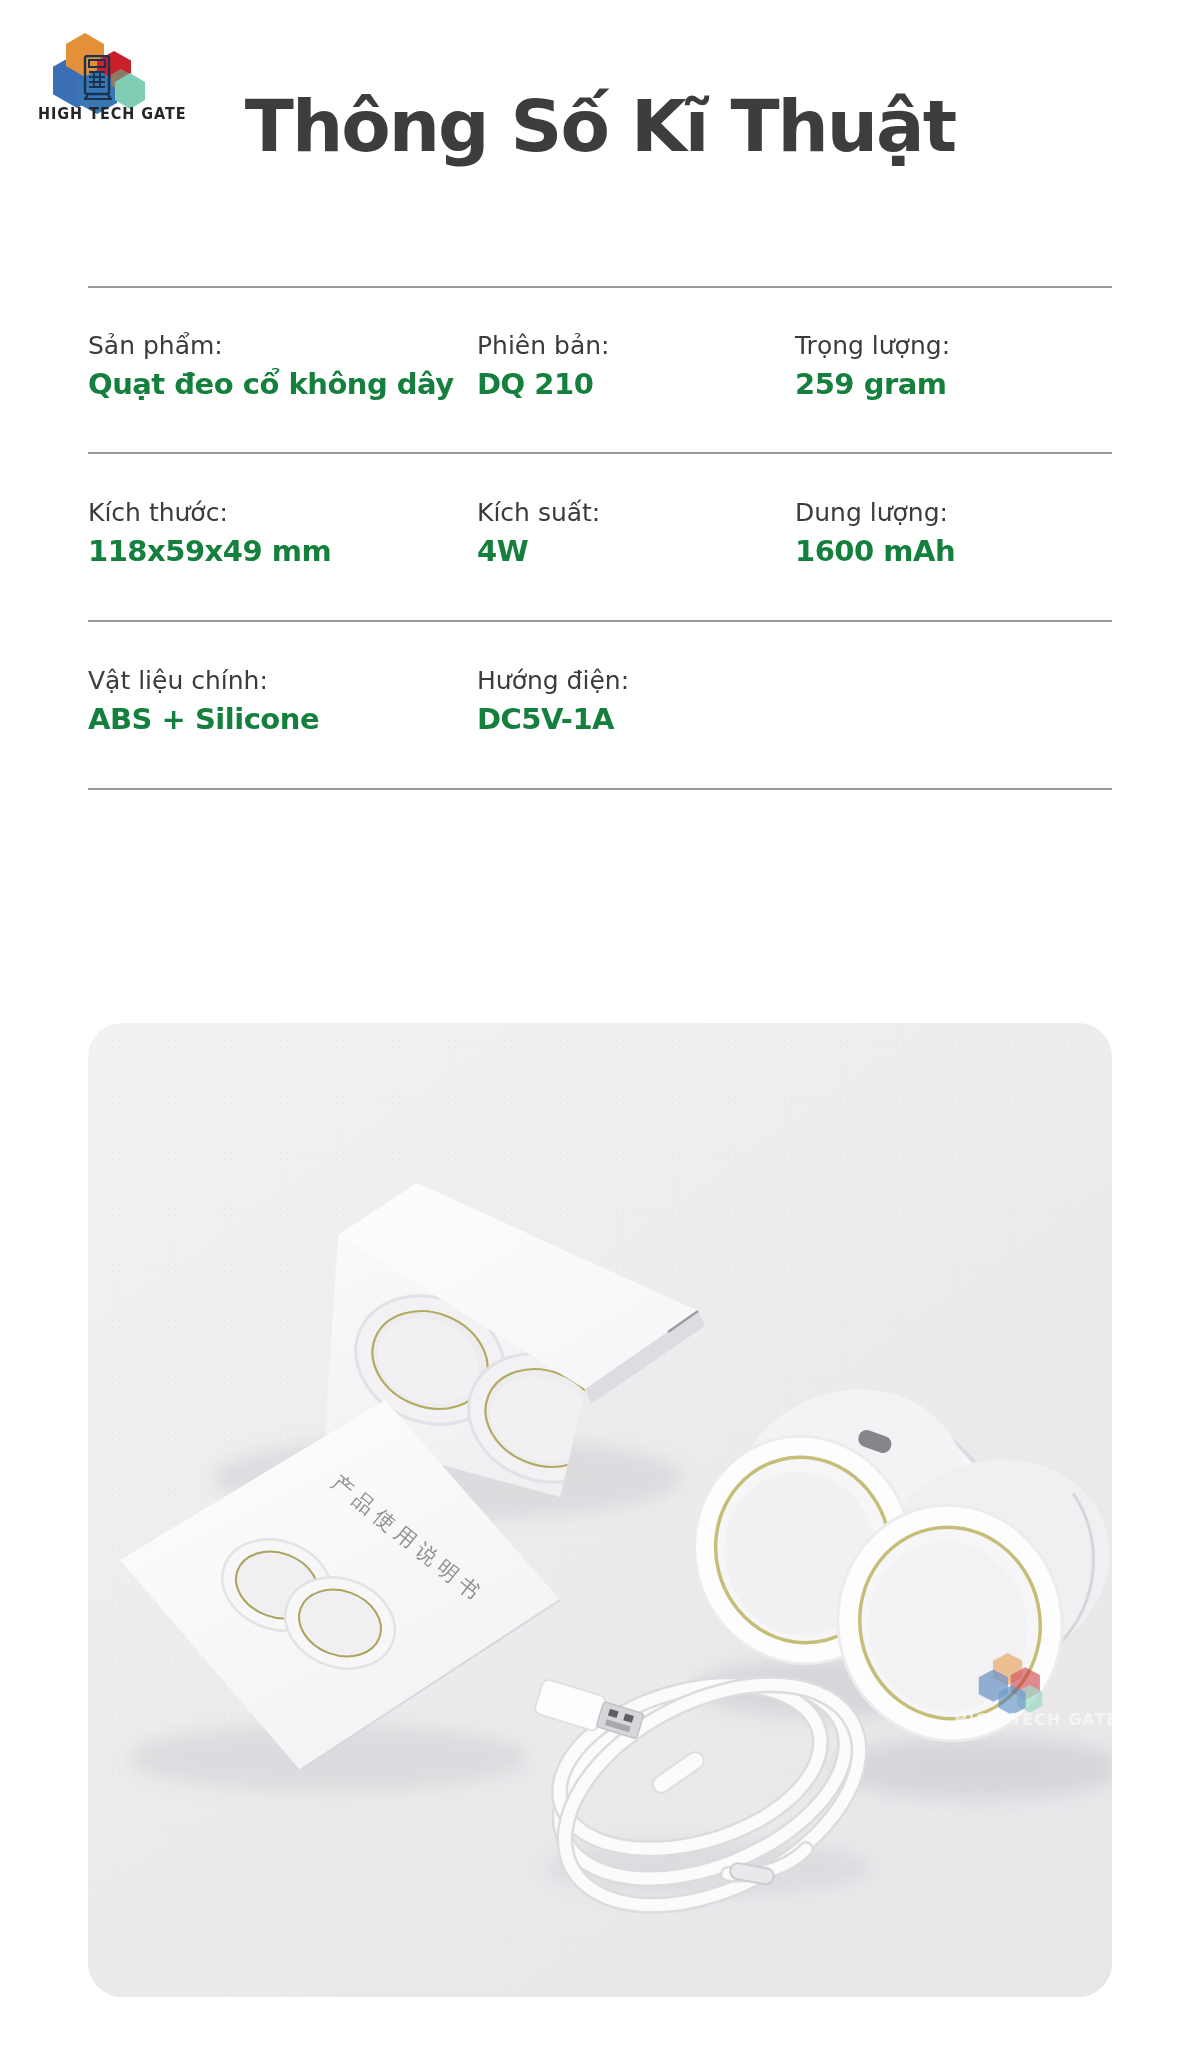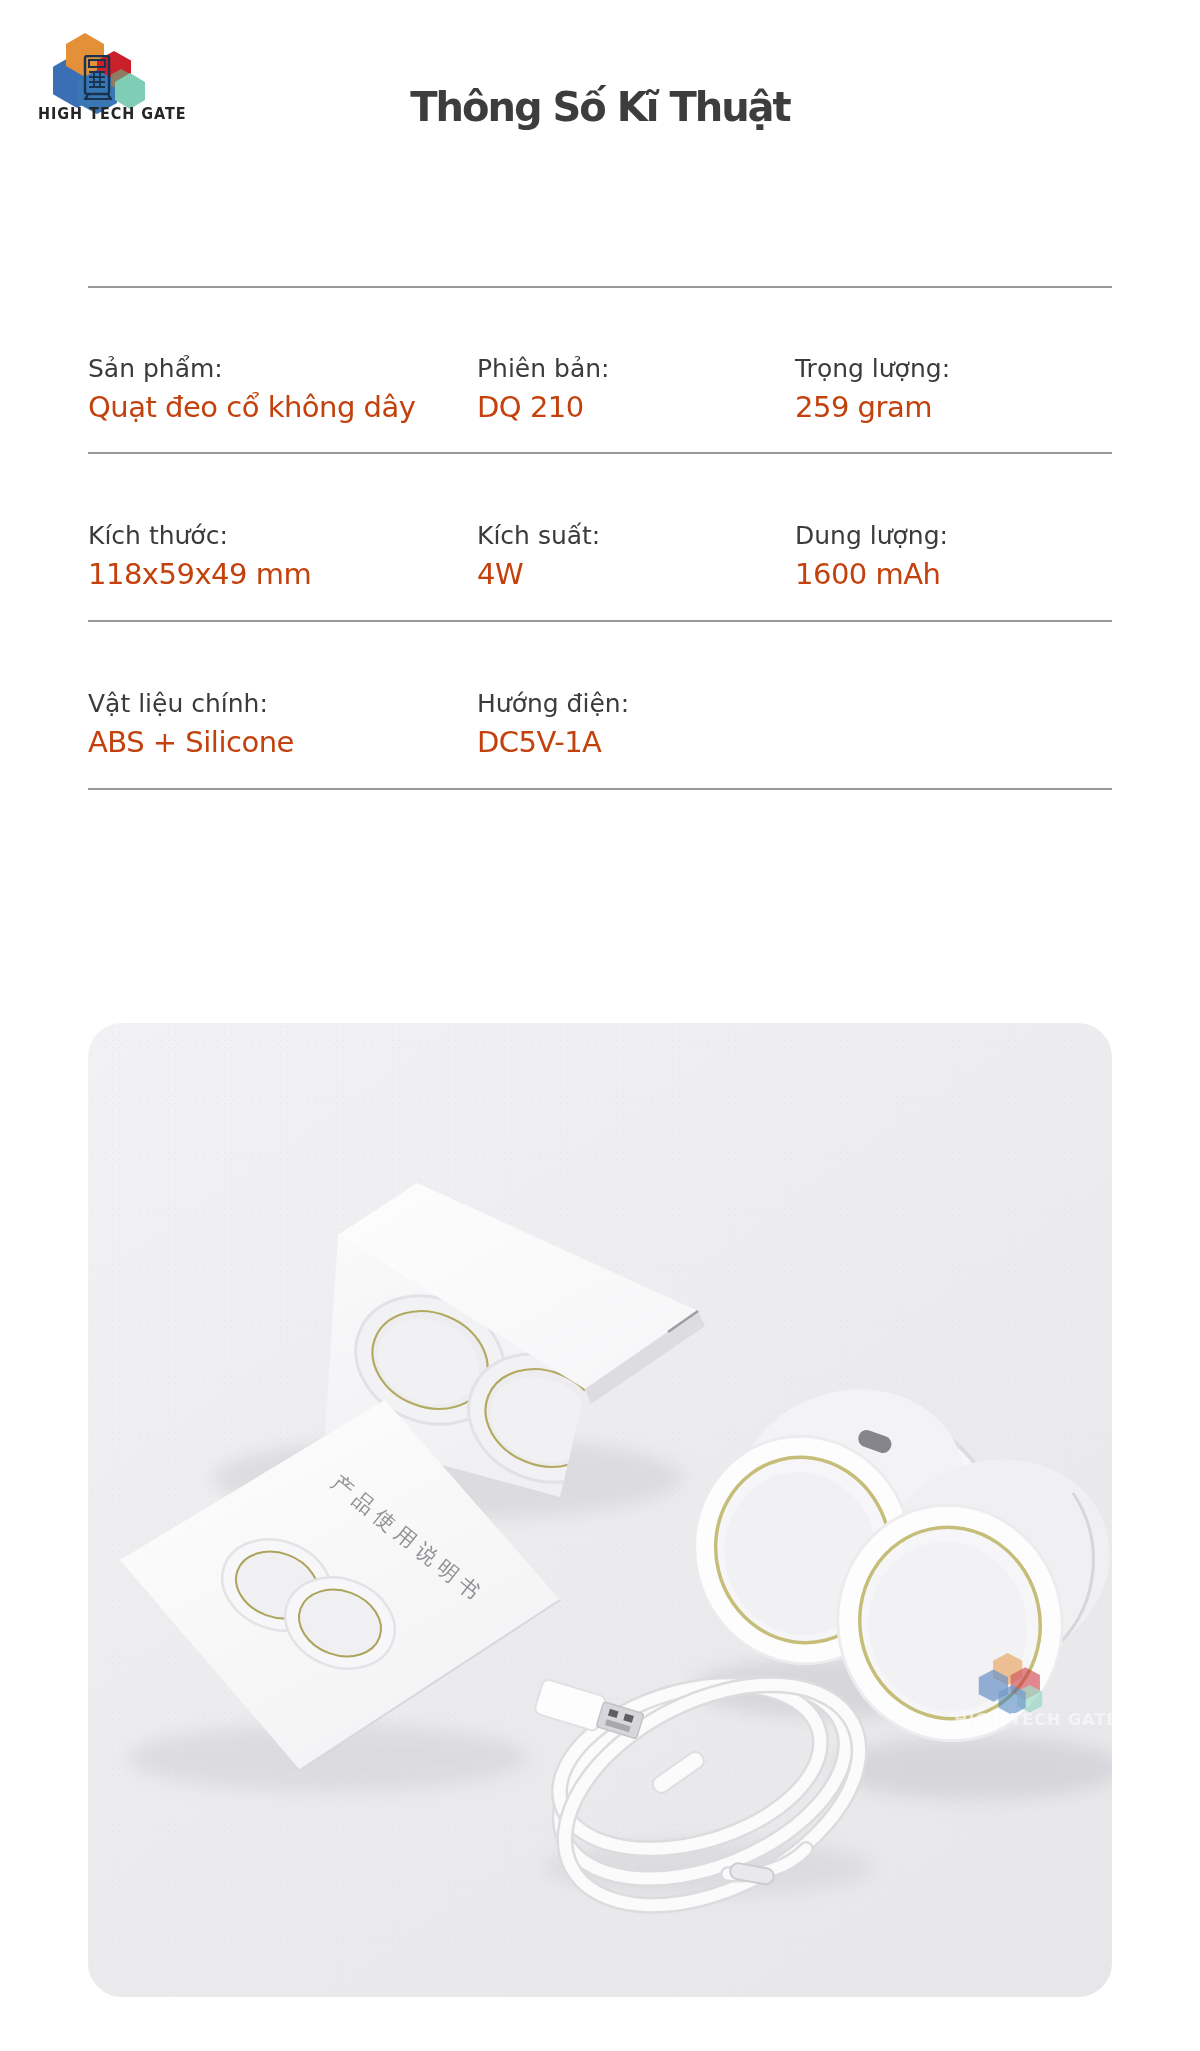--- a/index.html
+++ b/index.html
@@ -20,30 +20,30 @@
   .hex-brown {left:58px; top:36px;width:20px;height:22px;background:#8f7a63;}
   .hex-teal  {left:62px; top:40px;width:30px;height:36px;background:#7ecdb4;}
   .logo-icon{left:30px;top:22px;width:30px;height:48px;}
   .logo-text{
     left:0px;top:85px;width:180px;font-size:15px;font-weight:bold;color:#262628;
     letter-spacing:1px;transform:scaleX(0.96);transform-origin:left center;white-space:nowrap;
   }
 
   
   .page-title{
-    left:0;right:0;top:84px;text-align:center;font-size:40px;font-weight:bold;
+    left:0;right:0;top:84px;text-align:center;font-size:72px;font-weight:bold;
     letter-spacing:-2px;color:#3d3d3f;
   }
 
   
   .rule{left:88px;width:1024px;height:0;border-top:2px solid #98989c;}
   .rule-1{top:286px}.rule-2{top:452px}.rule-3{top:620px}.rule-4{top:788px}
-  .cell{position:absolute;white-space:nowrap;margin-top:23px;}
+  .cell{position:absolute;white-space:nowrap;}
   .cell .label{font-size:25px;color:#3b3b3d;}
-  .cell .value{font-size:29px;font-weight:normal;color:#c2410c;margin-top:7px;letter-spacing:-0.5px;}
+  .cell .value{font-size:29px;font-weight:bold;color:#15803d;margin-top:7px;letter-spacing:-0.5px;}
   .c1{left:88px}.c2{left:477px}.c3{left:795px}
   .row-1{top:331px}.row-2{top:498px}.row-3{top:666px}.row-4{top:863px}
   .row-4 .value{font-size:28px;letter-spacing:-0.6px;}
 
   
   .photo{
     left:88px;top:1023px;width:1024px;height:974px;border-radius:34px;overflow:hidden;
     background:
       radial-gradient(#e4e4e7 0.7px, transparent 0.8px) 0 0/7px 7px,
       linear-gradient(145deg,#f2f2f4 0%,#ebebed 55%,#e7e7ea 100%);

